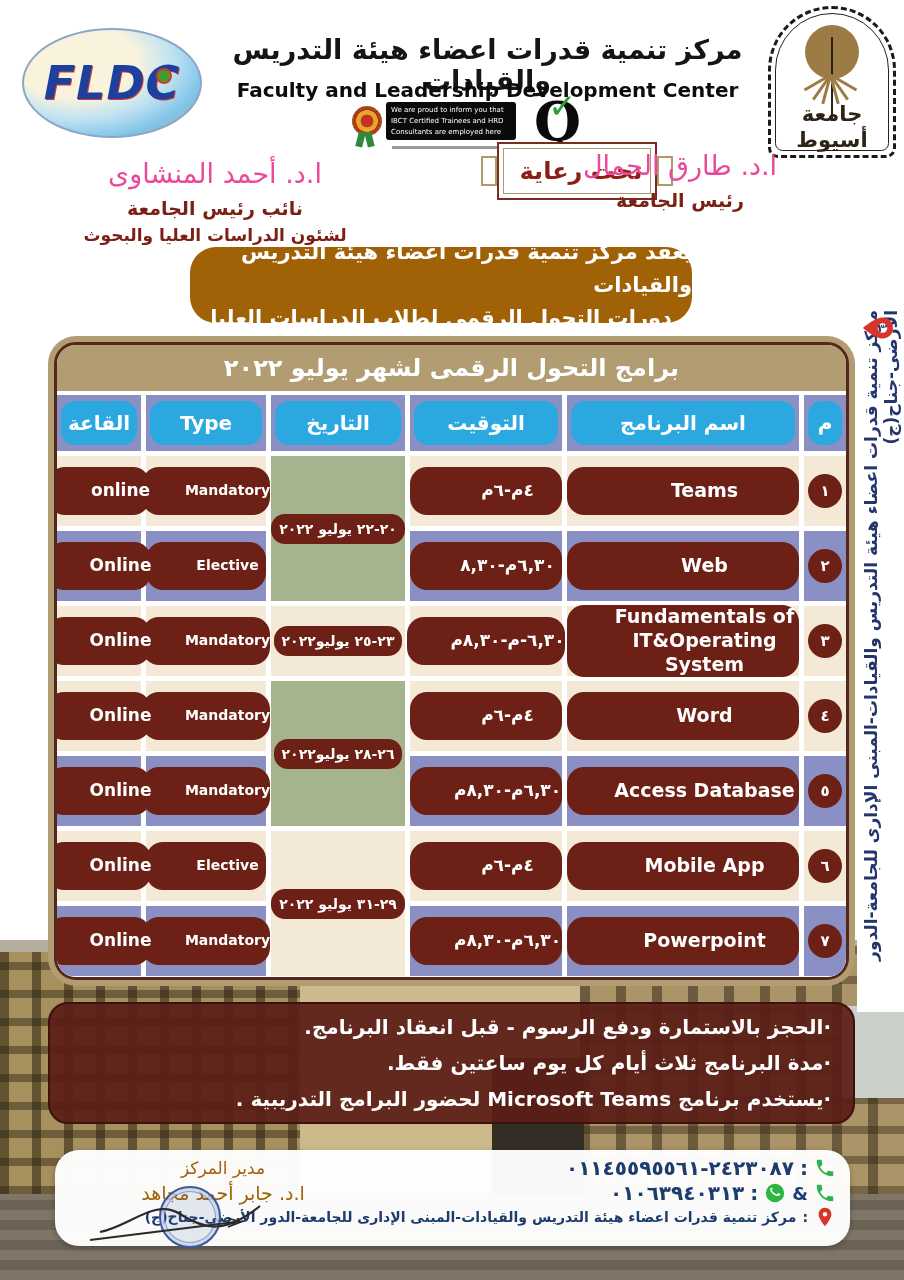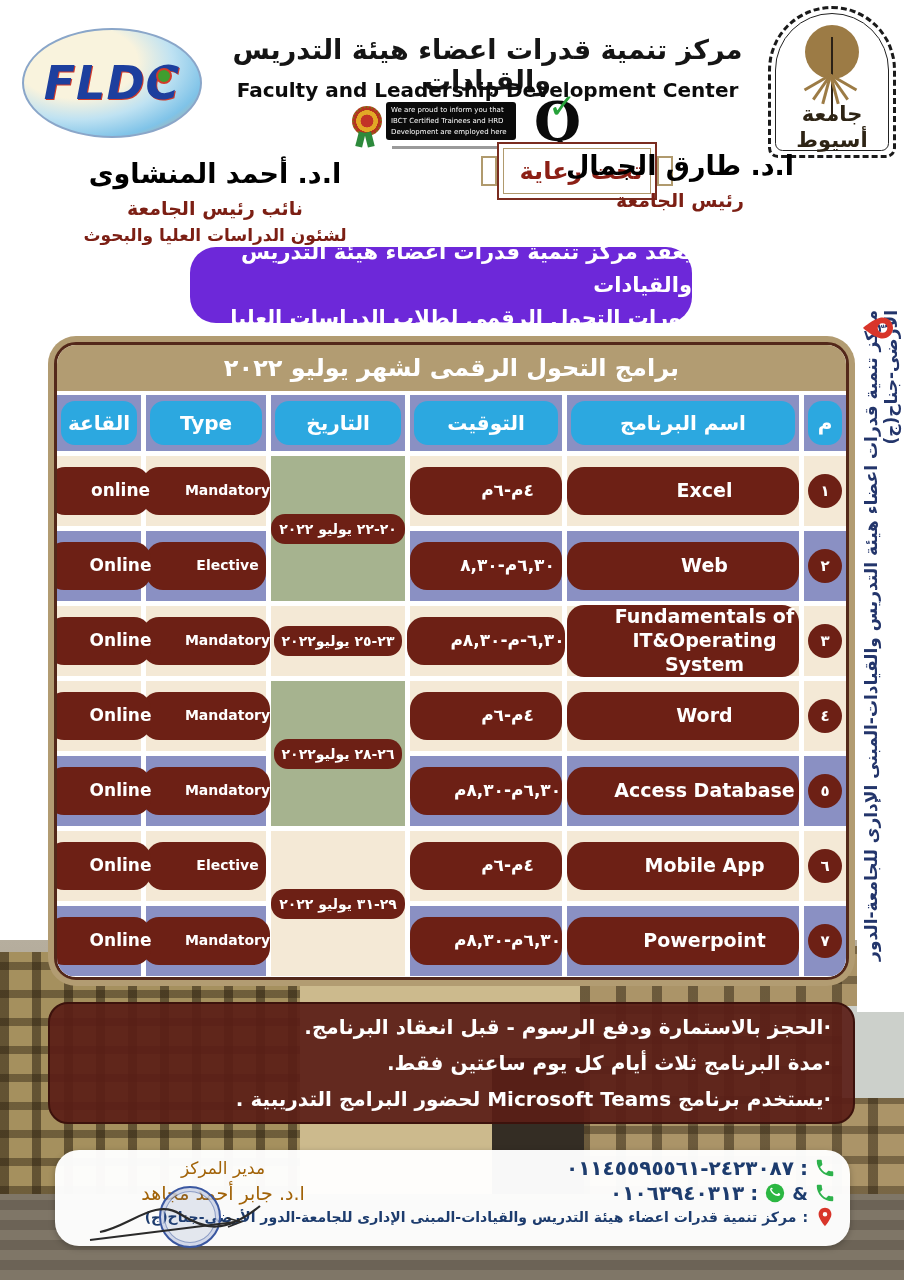--- a/index.html
+++ b/index.html
@@ -59,26 +59,26 @@
 
   
   .pat-frame{left:497px;top:142px;width:148px;height:54px;border:2px solid #7a2c1f;background:#fff;
     box-shadow:inset 0 0 0 4px #fff, inset 0 0 0 5px #b09a6d;display:flex;align-items:center;justify-content:center;z-index:3;padding-left:8px;}
   .pat-frame span{font-size:24px;font-weight:bold;color:#8c1f15;}
   .pat-frame .orn{position:absolute;width:12px;height:26px;border:2px solid #b09a6d;top:12px;background:#fff;}
   .pat-frame .orn.l{left:-18px;} .pat-frame .orn.r{right:-18px;}
 
   .name-right{left:560px;top:150px;width:240px;text-align:center;z-index:3;}
   .name-left{left:60px;top:158px;width:310px;text-align:center;z-index:3;}
-  .pname{font-size:27px;font-weight:bold;color:#000000;}
+  .pname{font-size:27px;font-weight:normal;color:#ec4899;}
   .ptitle{font-size:19px;font-weight:bold;color:#7c1f14;margin-top:8px;}
   .ptitle2{font-size:17px;font-weight:bold;color:#7c1f14;margin-top:6px;}
 
-  .banner{left:190px;top:247px;width:502px;height:76px;background:#6d28d9;border-radius:26px;
-    display:flex;flex-direction:column;align-items:flex-end;justify-content:center;z-index:3;}
+  .banner{left:190px;top:247px;width:502px;height:76px;background:#a16207;border-radius:26px;
+    display:flex;flex-direction:column;align-items:center;justify-content:center;z-index:3;}
   .banner div{color:#fff;font-size:21px;font-weight:bold;line-height:33px;direction:rtl;}
 
   
   .tframe{left:48px;top:336px;width:807px;height:650px;background:#b29c72;border-radius:28px;padding:6px;box-sizing:border-box;z-index:3;}
   .tinner{width:100%;height:100%;border:3px solid #53281a;border-radius:22px;overflow:hidden;background:#fff;box-sizing:border-box;}
   .ttitle{height:46px;background:#b29c72;border-bottom:4px solid #fff;display:flex;align-items:center;justify-content:center;
     color:#fff;font-size:24px;font-weight:bold;direction:rtl;}
   .tgrid{direction:rtl;display:grid;grid-template-columns:42px 232px 152px 134px 120px 84px;
     grid-template-rows:56px repeat(7,70px);gap:5px;background:#fff;padding:0;}
   .cell{display:flex;align-items:center;justify-content:center;}
@@ -139,21 +139,21 @@
 <div class="abs title-ar">مركز تنمية قدرات اعضاء هيئة التدريس والقيادات</div>
 <div class="abs title-en">Faculty and Leadership Development Center</div>
 
 <div class="abs qbadge">
   <div class="medal"></div>
   <div class="ribbon1"></div>
   <div class="ribbon2"></div>
   <div class="qtextbox">
     <div>We are proud to inform you that</div>
     <div>IBCT Certified Trainees and HRD</div>
-    <div>Development are employed here</div>
+    <div>Consultants are employed here</div>
   </div>
   <div class="qsub"></div>
   <div class="qmark">Q</div>
   <div class="qcheck">✓</div>
 </div>
 
 <div class="abs univ">
   <div class="inner"></div>
   <div class="sun"></div>
   <div class="mast"></div>
@@ -222,21 +222,21 @@
           <div class="datepill">٢٦-٢٨ يوليو٢٠٢٢</div>
         </div>
       <div class="cell bg-cream" style="grid-row:7/span 2;grid-column:4;">
           <div class="datepill">٢٩-٣١ يوليو ٢٠٢٢</div>
         </div>
 
       <div class="cell bg-cream" style="grid-row:2;grid-column:1;">
           <div class="numbadge">١</div>
         </div>
       <div class="cell bg-cream" style="grid-row:2;grid-column:2;">
-          <div class="pill prog">Excel</div>
+          <div class="pill prog">Teams</div>
         </div>
       <div class="cell bg-cream" style="grid-row:2;grid-column:3;">
           <div class="pill time">٤م-٦م</div>
         </div>
       <div class="cell bg-cream" style="grid-row:2;grid-column:5;">
           <div class="pill type">Mandatory</div>
         </div>
       <div class="cell bg-cream" style="grid-row:2;grid-column:6;">
           <div class="pill hall">online</div>
         </div>

